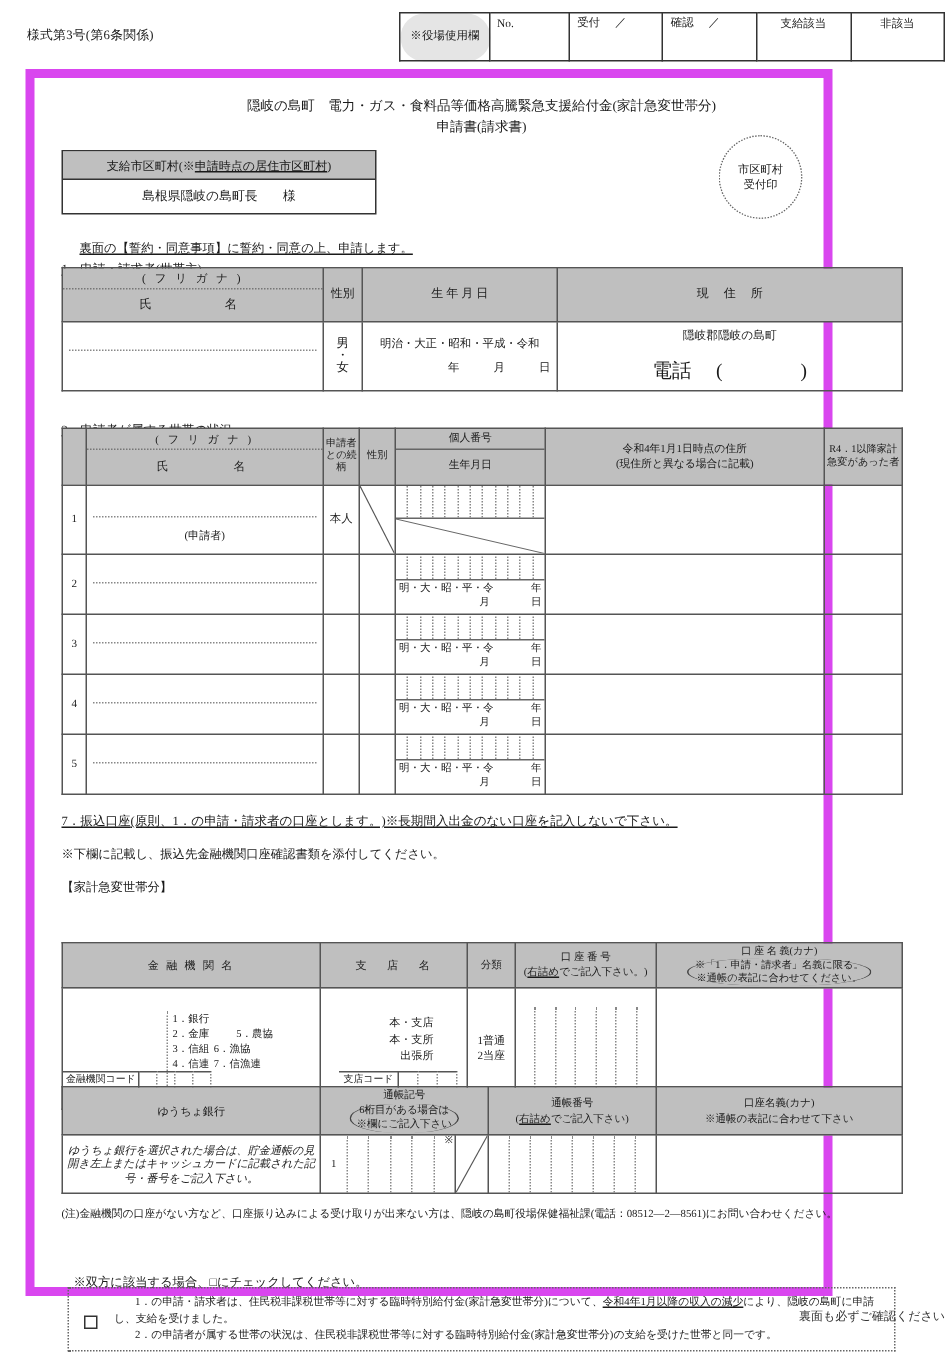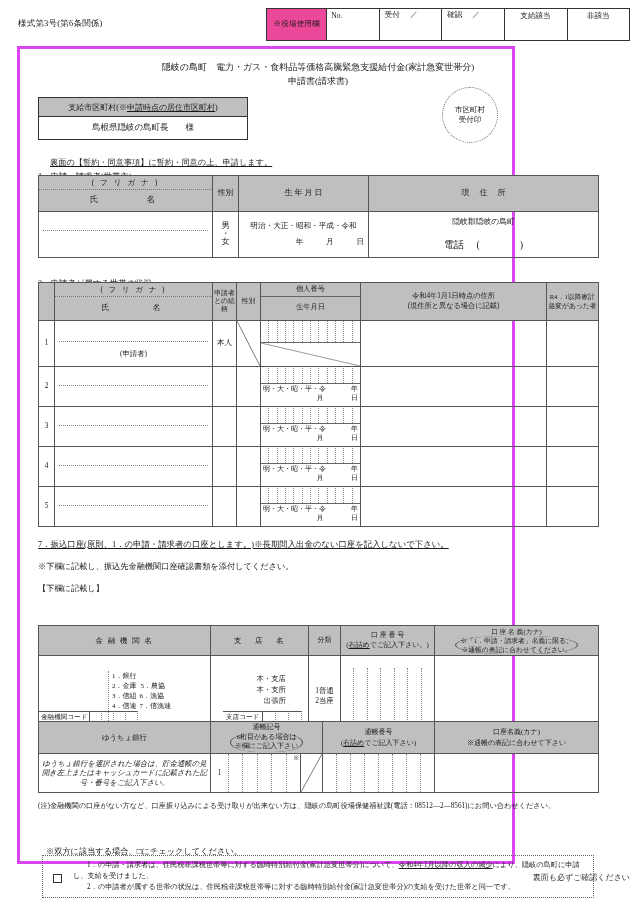--- a/index.html
+++ b/index.html
@@ -51,37 +51,38 @@
     border: 1px solid #333;
     height: 28px;
     text-align: center;
     vertical-align: middle;
     padding: 0 2px;
     line-height: 1.15;
     white-space: nowrap;
     margin-left: 41px;
   }
   .office-table td.shade {
-    background: #ec4899;
+    background: #e5e5e5;
     width: 56px;
     letter-spacing: .1px;
+    border-radius: 16px;
   }
   .office-table td.no-cell { width: 48px; text-align: left; padding-left: 4px; vertical-align: top; padding-top: 3px;}
   .office-table td.slash-cell { width: 56px; text-align: left; padding-left: 5px; vertical-align: top; padding-top: 2px;}
   .office-table td.plain { width: 60px; vertical-align: top; padding-top: 3px;}
   .slash-mark { display:inline-block; margin-left: 10px; }
 
   
   .frame {
     position: absolute;
     left: 17px;
     top: 46px;
-    width: 498px;
+    width: 538px;
     height: 818px;
-    border: 3px solid #d946ef;
+    border: 6px solid #d946ef;
     box-sizing: border-box;
   }
 
   .title-block {
     position: absolute;
     left: 0; top: 12px;
     width: 596px;
     text-align: center;
     font-size: 9px;
     line-height: 1.55;
@@ -171,21 +172,21 @@
     font-size: 7.6px;
     border-bottom: 1px dotted #777;
     padding: 2px 0 1px;
     letter-spacing: 2px;
   }
   #tbl1 .nm { font-size: 8.2px; padding: 5px 0 5px; letter-spacing: 6px;}
   .gender-cell { font-size: 8.4px; line-height: 1.05; width: 26px; }
   .dob-cell { font-size: 7.6px; text-align: center; }
   .dob-line2 { letter-spacing: 0; display:block; margin-top: 6px; }
   .addr-cell { text-align: left; font-size: 7.8px; padding-left: 4px; }
-  .tel-line { margin-top: 10px; text-align: center; font-size: 10px; }
+  .tel-line { margin-top: 10px; text-align: center; font-size: 13px; }
 
   
   #tbl2 { left: 18px; top: 233px; width: 560px; }
   #tbl2 td { font-size: 7.4px; }
   .dotcols {
     height: 15px;
     display: flex;
   }
   .dotcols i {
     flex: 1 1 auto;
@@ -583,21 +584,21 @@
           </div>
         </td>
         <td></td>
         <td></td>
       </tr>
     </tbody>
       </table>
 
     <div class="sec-head" style="left:18px; top:490px;"><span>7．振込口座</span><span>(原則、1．の申請・請求者の口座とします。)※長期間入出金のない口座を記入しないで下さい。</span></div>
     <div class="plain-note" style="left:18px; top:512px;">※下欄に記載し、振込先金融機関口座確認書類を添付してください。</div>
-    <div class="plain-note" style="left:18px; top:534px; text-decoration:none;">【下欄に記載し】</div>
+    <div class="plain-note" style="left:18px; top:534px; text-decoration:none;">【家計急変世帯分】</div>
 
     <table class="grid" id="tbl3">
       <colgroup>
         <col style="width:172px">
           <col style="width:98px">
           <col style="width:32px">
           <col style="width:94px">
           <col style="width:164px">
       </colgroup>
       <tbody>
@@ -615,21 +616,21 @@
             <div>※「1．申請・請求者」名義に限る。</div>
             <div>※通帳の表記に合わせてください。</div>
           </div>
         </td>
       </tr>
       <tr style="height:56px">
         <td style="padding:0">
           <div class="bankname-cell">
             <div class="kinds">
               <div><span>1．銀行</span></div>
-              <div><span>2．金庫</span><span style="margin-left:4px">5．農協</span></div>
+              <div><span>2．金庫</span><span style="margin-left:18px">5．農協</span></div>
               <div><span>3．信組</span><span style="margin-left:3px">6．漁協</span></div>
               <div><span>4．信連</span><span style="margin-left:3px">7．信漁連</span></div>
             </div>
             <div class="code-row">
               <div class="code-label">金融機関コード</div>
               <div class="code-cells">
                     <span></span>
                     <span></span>
                     <span></span>
                     <span></span>

